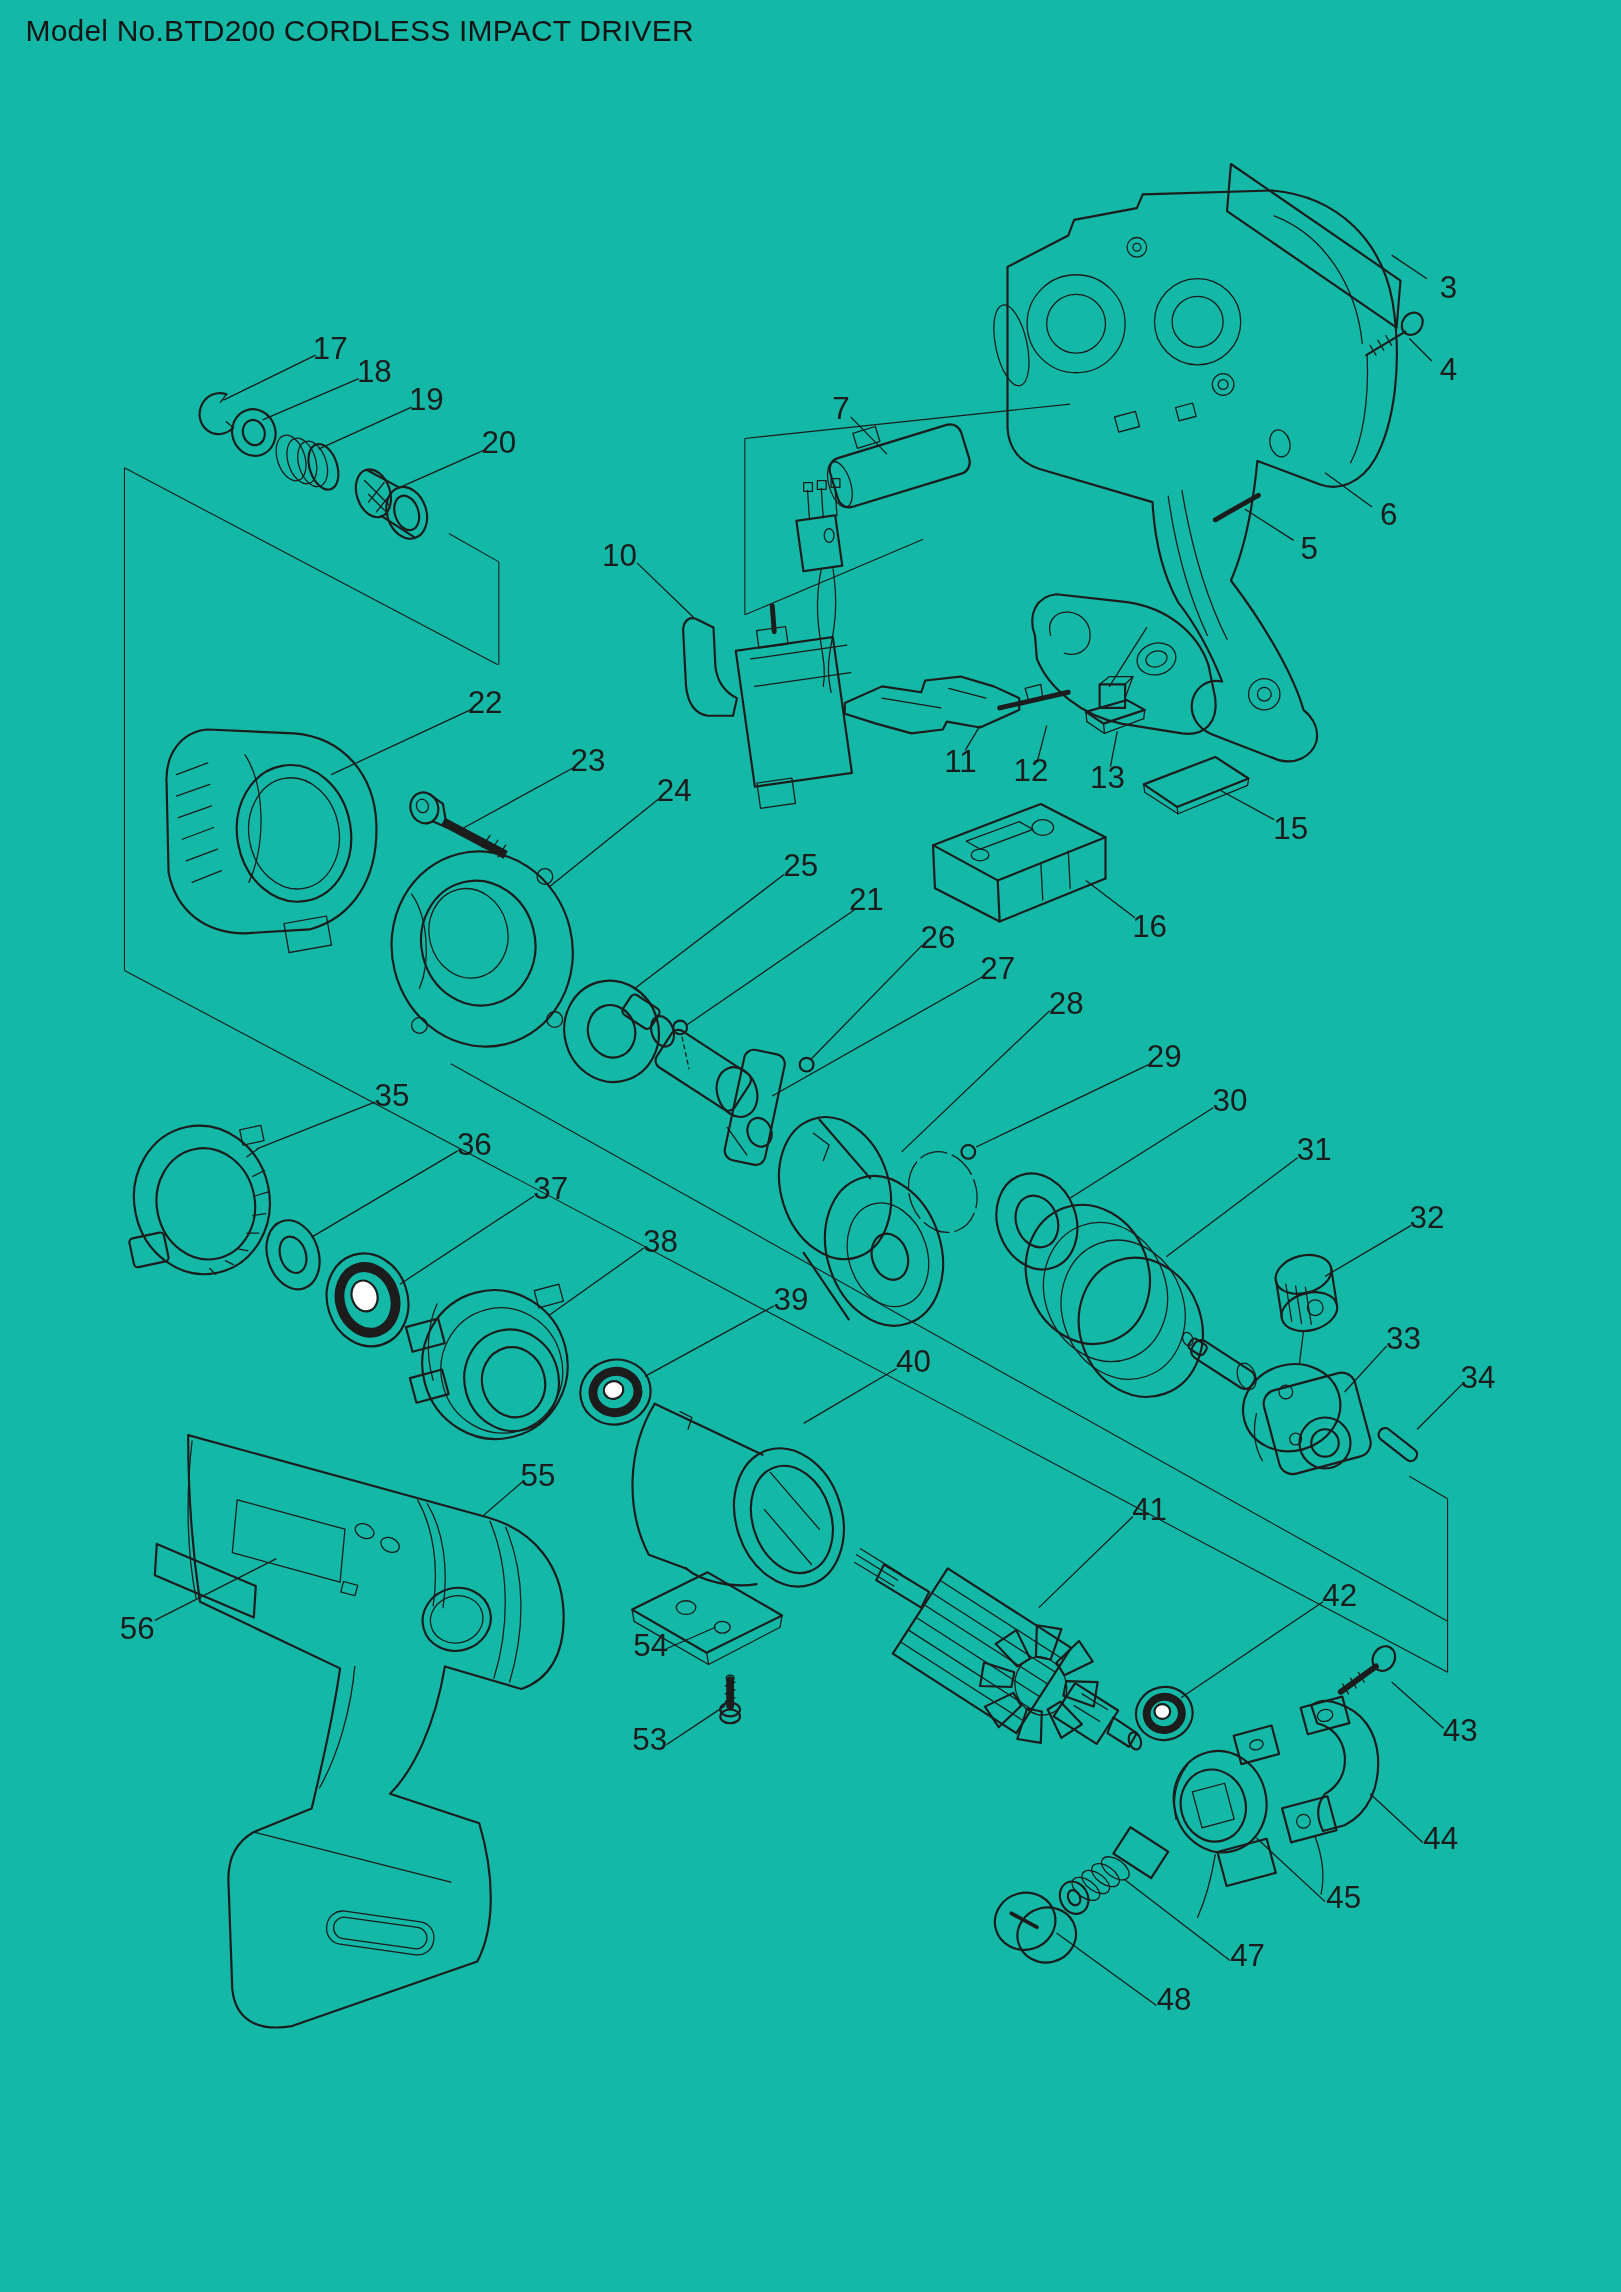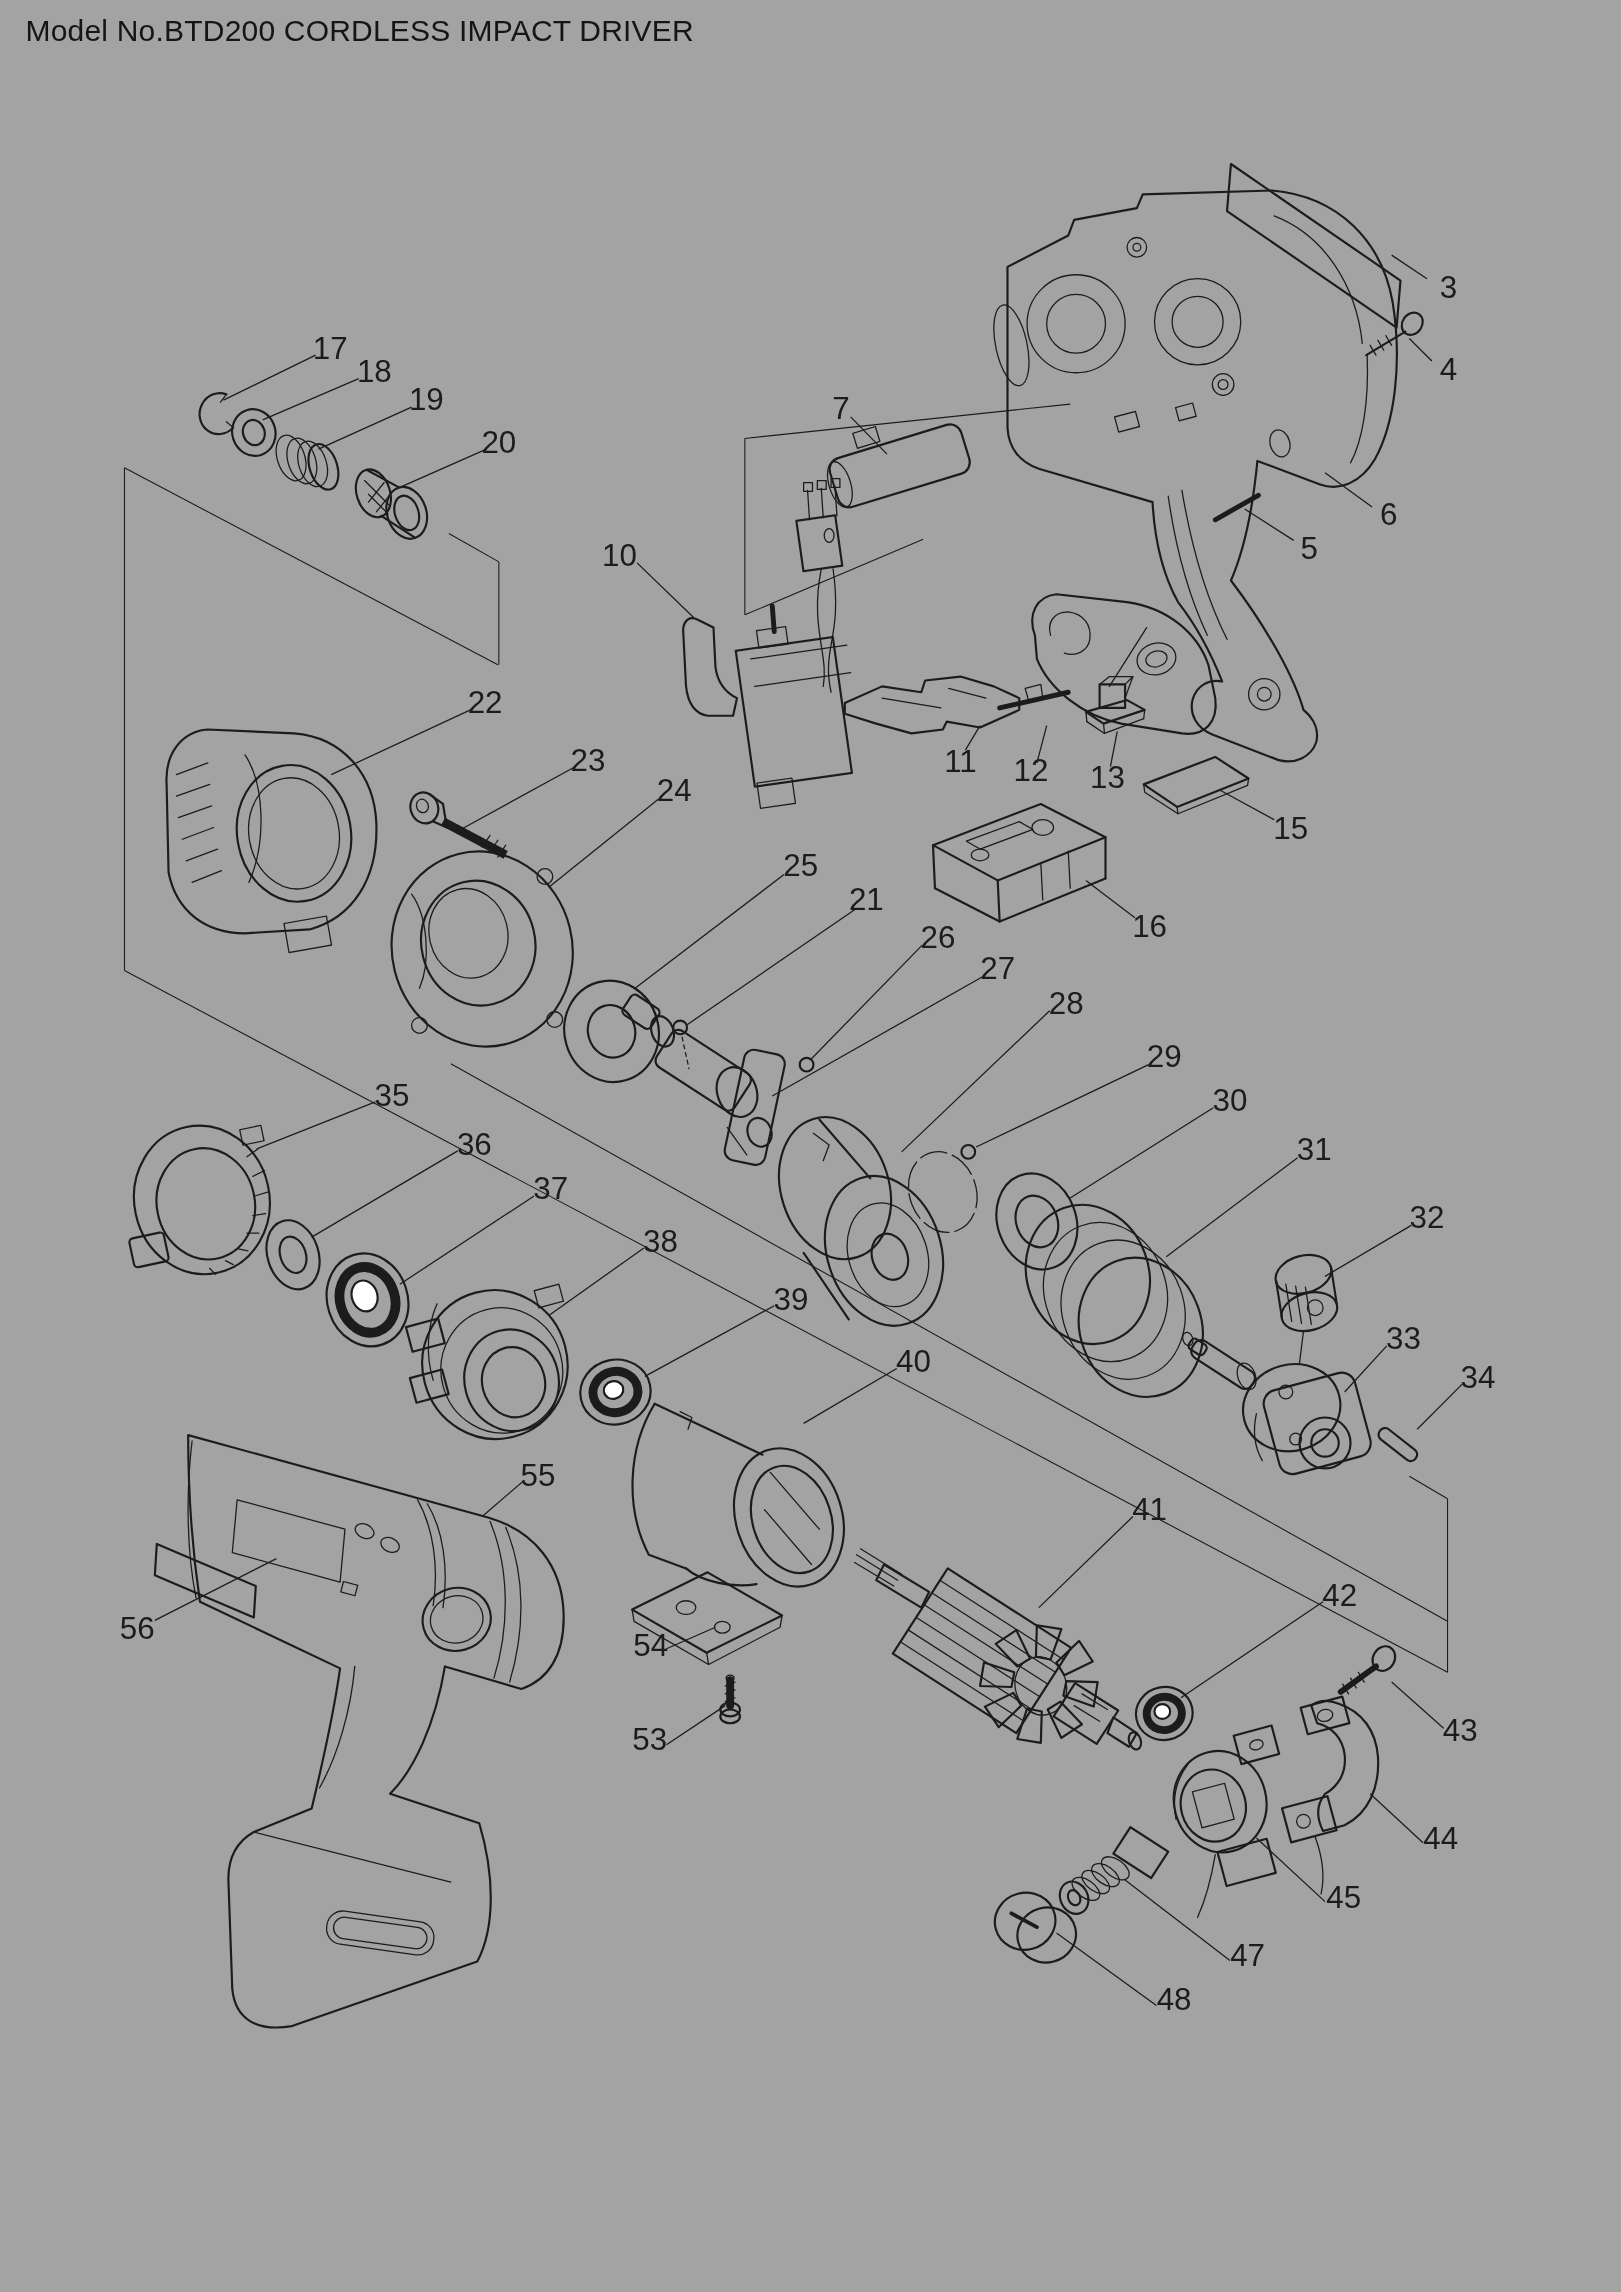--- a/index.html
+++ b/index.html
@@ -1,16 +1,16 @@
 <!DOCTYPE html>
 <html><head>
 <meta charset="utf-8">
 <style>
   html,body{margin:0;padding:0;background:#e8e8e8;}
-  #page{position:relative;width:1621px;height:2293px;background:#a3a3a3;overflow:hidden;
+  #page{position:relative;width:1621px;height:2293px;background:#14b8a6;overflow:hidden;
         font-family:"Liberation Sans", sans-serif;}
   #title{position:absolute;left:25.5px;top:13.7px;font-size:30px;font-weight:500;color:#151515;
          letter-spacing:0.2px;white-space:nowrap;}
   svg{position:absolute;left:0;top:0;}
   .ln{stroke:#1c1c1c;fill:none;stroke-width:2.2;stroke-linecap:round;stroke-linejoin:round;}
   .thin{stroke:#1c1c1c;fill:none;stroke-width:1.3;stroke-linecap:round;stroke-linejoin:round;}
   .leader{stroke:#1c1c1c;fill:none;stroke-width:1.3;}
   .frame{stroke:#1c1c1c;fill:none;stroke-width:1.1;}
   .dark{stroke:#1c1c1c;fill:none;}
   .fillw{fill:#ffffff;}

